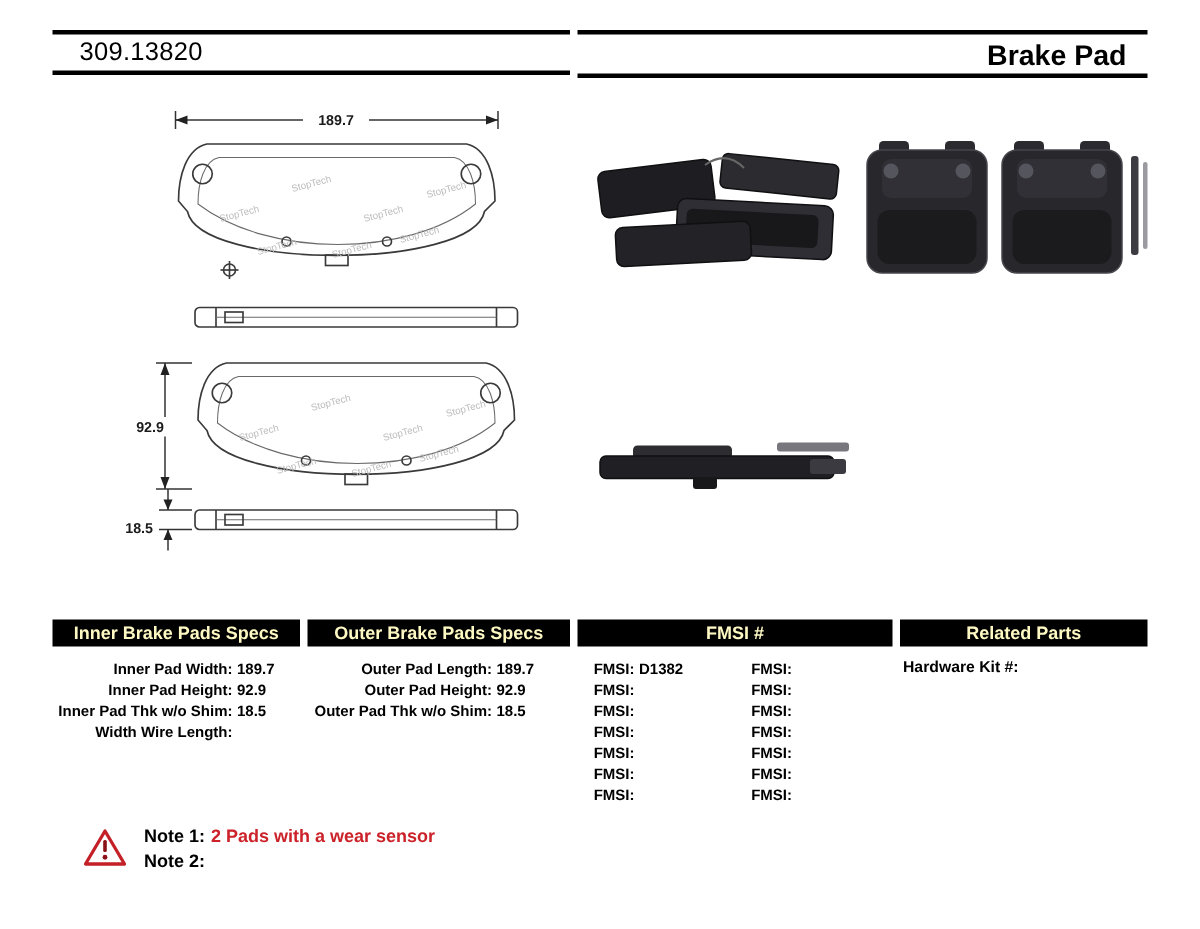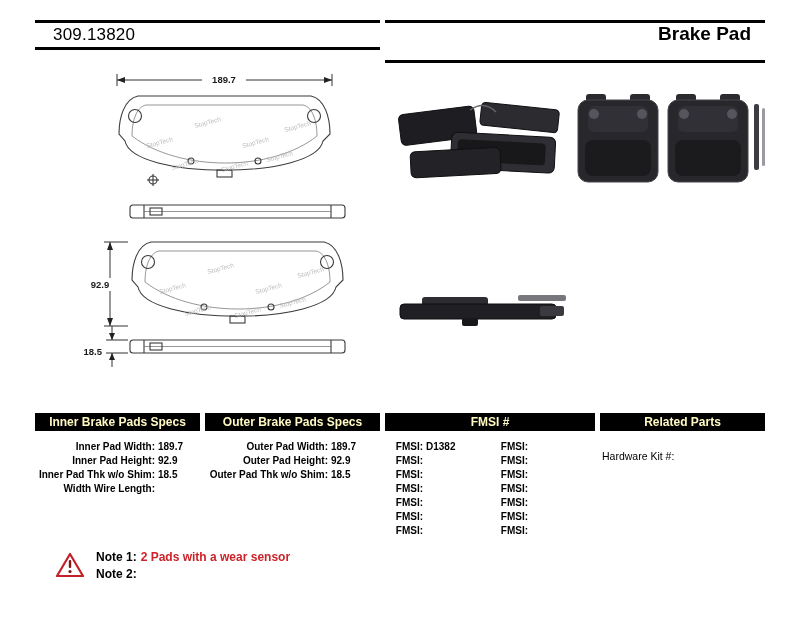--- a/index.html
+++ b/index.html
@@ -2,21 +2,21 @@
 <html><head>
 <meta charset="utf-8">
 <style>
   *{margin:0;padding:0;box-sizing:border-box}
   html,body{width:800px;height:619px;background:#fff;font-family:"Liberation Sans",sans-serif;color:#000;overflow:hidden}
   .page{position:absolute;inset:0;width:800px;height:619px;background:#fff}
 
   
   .hdr-left{position:absolute;left:35px;top:20px;width:345px;height:30px;border-top:3px solid #000;border-bottom:3px solid #000;display:flex;align-items:center}
   .hdr-left span{font-size:17px;font-weight:normal;padding-left:18px;letter-spacing:.2px}
-  .hdr-right{position:absolute;left:385px;top:20px;width:380px;height:43px;border-top:3px solid #000;border-bottom:3px solid #000;display:flex;align-items:flex-start;justify-content:flex-end}
+  .hdr-right{position:absolute;left:385px;top:20px;width:380px;height:32px;border-top:3px solid #000;border-bottom:3px solid #000;display:flex;align-items:flex-end;justify-content:flex-end}
   .hdr-right span{font-size:19px;font-weight:bold;padding-right:14px}
 
   
   .diagram{position:absolute;left:0;top:58px}
   .ol{fill:none;stroke:#3a3a3a;stroke-width:1.1}
   .olt{fill:none;stroke:#6a6a6a;stroke-width:.7}
   .dl{stroke:#333;stroke-width:1;fill:none}
   .ah{fill:#222;stroke:none}
   .dim{font-family:"Liberation Sans",sans-serif;font-size:9.5px;font-weight:bold;fill:#1a1a1a}
   .wm{font-family:"Liberation Sans",sans-serif;font-size:6.5px;fill:#bcbcbc}
@@ -30,21 +30,21 @@
   .val{font-weight:bold;padding-left:3px;white-space:nowrap}
   .col-inner{left:35px;width:165px}
   .col-inner .lbl{width:120px}
   .col-outer{left:205px;width:175px}
   .col-outer .lbl{width:123px}
   .col-fmsi{left:385px;width:210px}
   .fmsi-body{display:flex;margin-top:8px}
   .fmsi-sub{width:105px}
   .fmsi-sub .lbl{width:38px}
   .col-related{left:600px;width:165px}
-  .row-plain{margin-top:19px;font-size:10.5px;font-weight:normal;padding-left:2px}
+  .row-plain{margin-top:8px;font-size:10.5px;font-weight:bold;padding-left:2px}
 
   
   .notes{position:absolute;left:56px;top:549px;display:flex;align-items:flex-start}
   .warn{margin-right:12px;margin-top:3px}
   .note-line{font-size:12px;font-weight:bold;line-height:17px;white-space:nowrap}
   .note-red{color:#cc2229;margin-left:4px}
 </style>
 </head>
 <body>
 
@@ -201,21 +201,21 @@
           <span class="lbl">Width Wire Length:</span>
           <span class="val"></span>
         </div>
     </div>
   </div>
 
   <div class="col col-outer">
     <div class="th">Outer Brake Pads Specs</div>
     <div class="rows">
       <div class="row">
-          <span class="lbl">Outer Pad Width:</span>
+          <span class="lbl">Outer Pad Length:</span>
           <span class="val">189.7</span>
         </div>
       <div class="row">
           <span class="lbl">Outer Pad Height:</span>
           <span class="val">92.9</span>
         </div>
       <div class="row">
           <span class="lbl">Outer Pad Thk w/o Shim:</span>
           <span class="val">18.5</span>
         </div>

